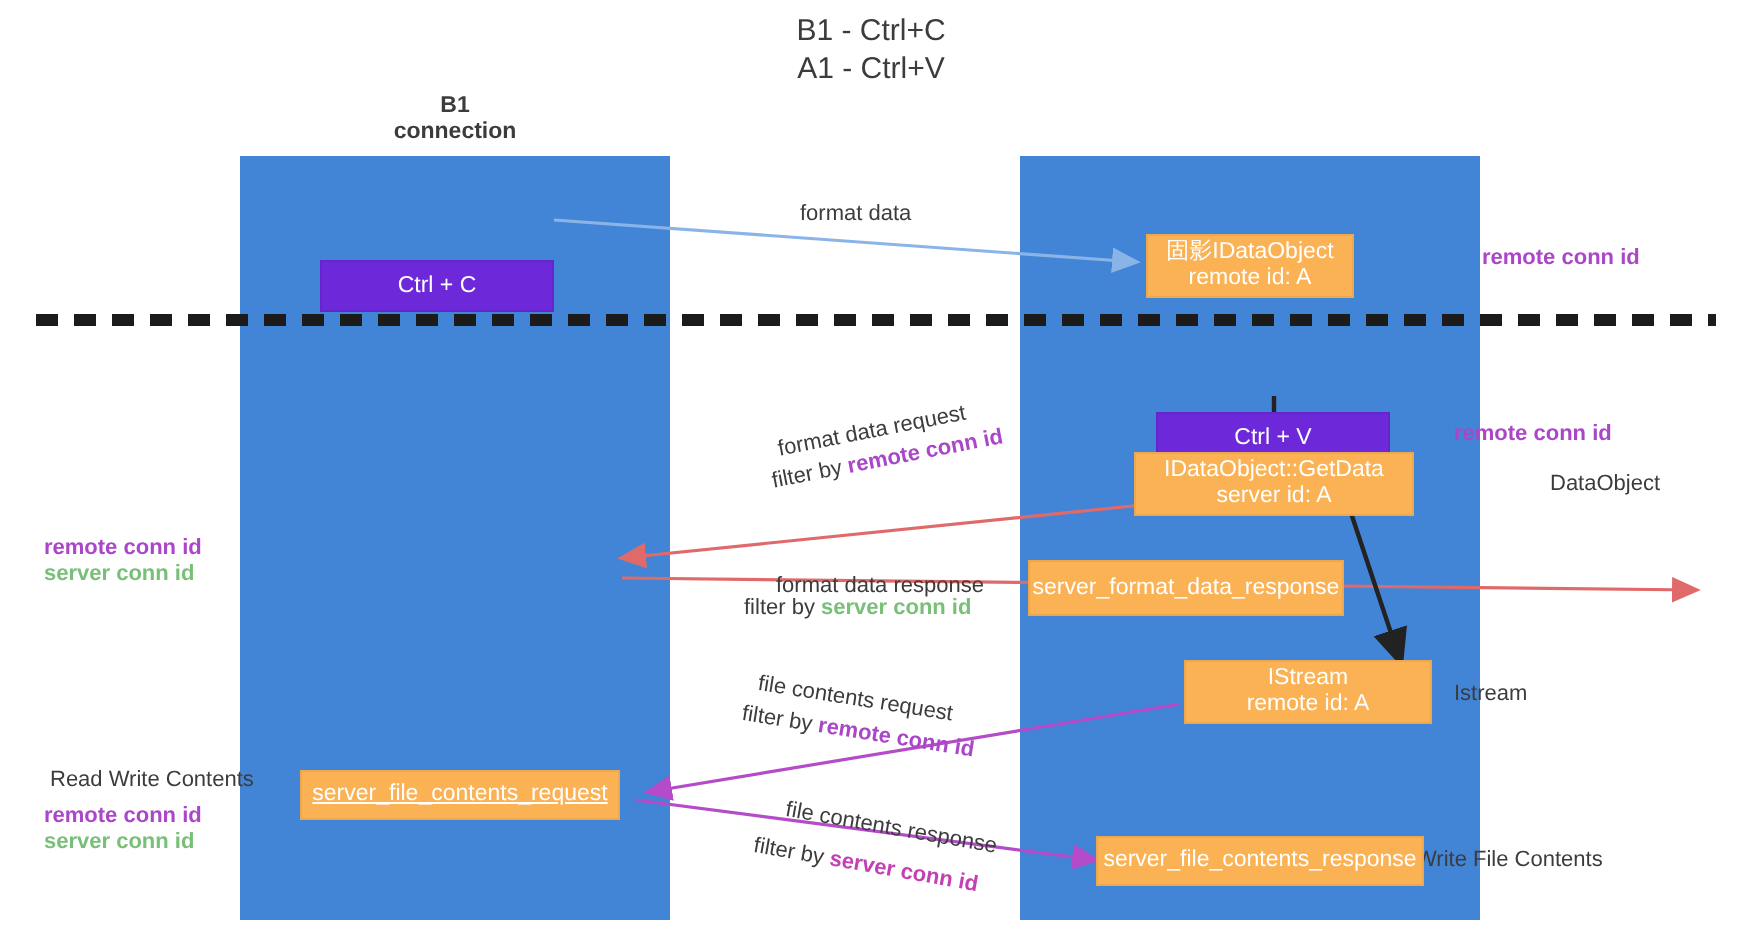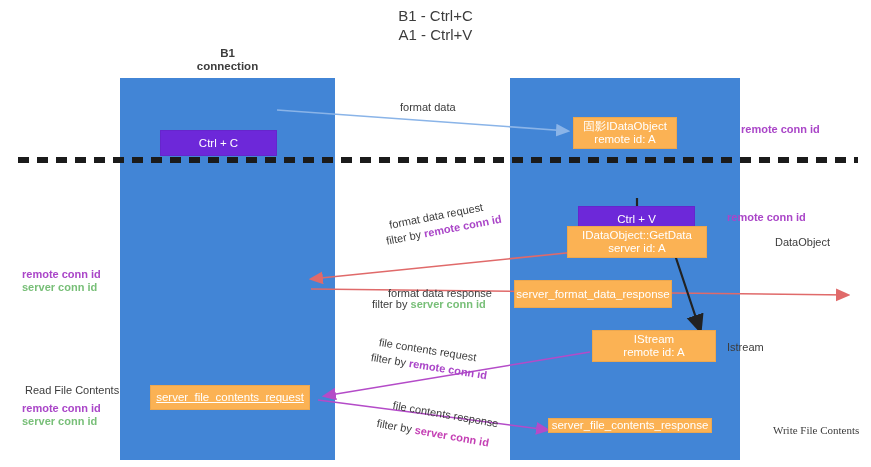--- a/index.html
+++ b/index.html
@@ -117,21 +117,21 @@
 server id: A</div>
 
 
   <div class="abs box orange layer2" style="left:514px;top:280px;width:158px;height:28px;">server_format_data_response</div>
 
   <div class="abs box orange layer2" style="left:592px;top:330px;width:124px;height:32px;">IStream
 remote id: A</div>
 
   <div class="abs box orange layer2" style="left:150px;top:385px;width:160px;height:25px;text-decoration:underline;">server_file_contents_request</div>
 
-  <div class="abs box orange layer2" style="left:548px;top:418px;width:164px;height:15px;">server_file_contents_response</div>
+  <div class="abs box orange layer2" style="left:548px;top:418px;width:164px;height:25px;">server_file_contents_response</div>
 
   <div class="abs lbl layer4" style="left:400px;top:101px;">format data</div>
 
   <div class="abs layer4" style="left:388px;top:219px;">
     <div class="lbl rot-c">format data request</div>
   </div>
   <div class="abs layer4" style="left:385px;top:235px;">
     <div class="lbl rot-c"><span>filter by </span><span class="purple">remote conn id</span></div>
   </div>
 
@@ -148,27 +148,27 @@
   <div class="abs layer4" style="left:394px;top:399px;">
     <div class="lbl rot-d">file contents response</div>
   </div>
   <div class="abs layer4" style="left:378px;top:417px;">
     <div class="lbl rot-d"><span>filter by </span><span class="magenta">server conn id</span></div>
   </div>
 
   <div class="abs lbl purple" style="left:22px;top:268px;">remote conn id</div>
   <div class="abs lbl green-t" style="left:22px;top:281px;">server conn id</div>
 
-  <div class="abs lbl" style="left:25px;top:384px;">Read File Contents</div>
+  <div class="abs lbl" style="left:25px;top:384px;">Read Write Contents</div>
   <div class="abs lbl purple" style="left:22px;top:402px;">remote conn id</div>
   <div class="abs lbl green-t" style="left:22px;top:415px;">server conn id</div>
 
   <div class="abs lbl purple" style="left:741px;top:123px;">remote conn id</div>
   <div class="abs lbl purple" style="left:727px;top:211px;">remote conn id</div>
   <div class="abs lbl" style="left:727px;top:236px;margin-left:48px;">DataObject</div>
   <div class="abs lbl" style="left:727px;top:341px;">Istream</div>
-  <div class="abs lbl" style="left:773px;top:424px;font-family:Liberation Serif, serif;">Write File Contents</div>
+  <div class="abs lbl" style="left:708px;top:424px;">Write File Contents</div>
 
   <svg class="overlay over">
     <line x1="18" y1="160" x2="858" y2="160" stroke="#1b1b1b" stroke-width="6" stroke-dasharray="11 8"></line>
   </svg>
 
 </div>
 
 </body></html>

